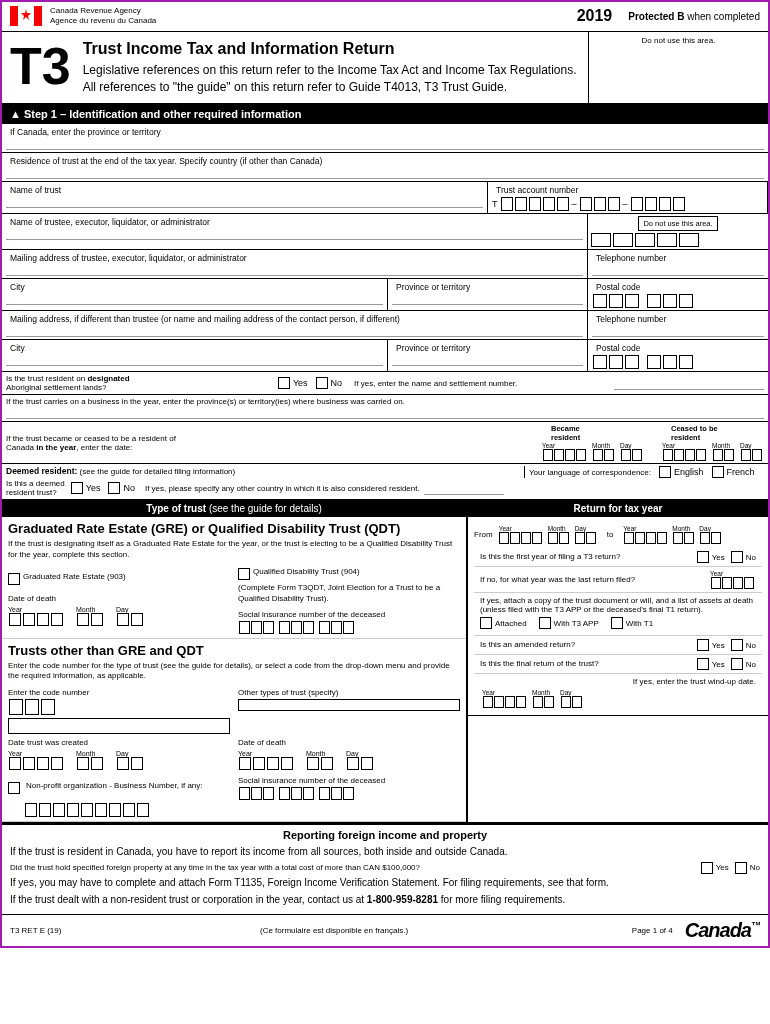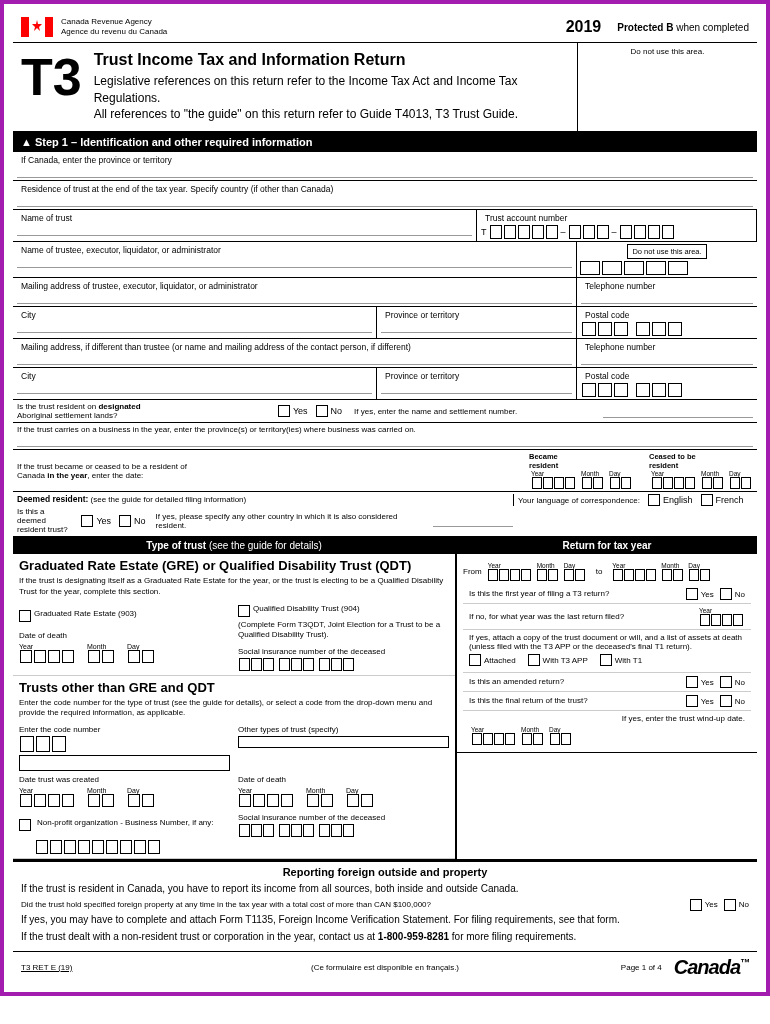--- a/index.html
+++ b/index.html
@@ -6,22 +6,22 @@
     body {
       font-family: Arial, sans-serif;
       font-size: 10px;
       background: #fff;
       color: #000;
       width: 770px;
       min-height: 1024px;
     }
     .page {
       width: 770px;
-      padding: 9px;
-      border: 4px solid #a21caf;
+      padding: 0;
+      border: 2px solid #a21caf;
     }
     
     .header {
       display: flex;
       align-items: center;
       padding: 4px 8px;
       border-bottom: 1px solid #000;
     }
     .header-logo {
       display: flex;
@@ -270,22 +270,22 @@
     .reporting-row-text { flex: 1; }
 
     
     .footer {
       display: flex;
       align-items: center;
       padding: 4px 8px;
       border-top: 1px solid #000;
       font-size: 8px;
     }
-    .footer-left { flex: 1; text-decoration: underline; }
-    .footer-center { flex: 1; text-align: center; }
+    .footer-left { flex: 1; }
+    .footer-center { flex: 1; }
     .footer-right {
       flex: 1;
       text-align: right;
       display: flex;
       align-items: center;
       justify-content: flex-end;
     }
 
     
     .canada-wordmark {
@@ -375,21 +375,21 @@
     .resident-left { flex: 1; }
     .resident-right {
       display: flex;
       align-items: center;
     }
     .resident-part {
       display: flex;
       flex-direction: column;
       margin-left: 8px;
     }
-    .resident-part-label { font-size: 7.5px; font-weight: bold; }
+    .resident-part-label { font-size: 7.5px; font-weight: bold; margin-left: 11px; }
     .resident-date {
       display: flex;
       align-items: center;
     }
     .ymd-group {
       display: flex;
       flex-direction: column;
       margin: 0 2px;
     }
     .ymd-label { font-size: 6.5px; }
@@ -1172,21 +1172,21 @@
                 <div class="ymd-box"></div>
               </div>
             </div>
           </div>
         </div>
       </div>
     </div>
   </div>
 
   <div class="reporting-section">
-    <div class="reporting-header">Reporting foreign outside and property</div>
+    <div class="reporting-header">Reporting foreign income and property</div>
     <div class="reporting-text">If the trust is resident in Canada, you have to report its income from all sources, both inside and outside Canada.</div>
     <div class="reporting-row">
       <span class="reporting-row-text">Did the trust hold specified foreign property at any time in the tax year with a total cost of more than CAN $100,000?</span>
       <div class="yn-option">
         <div class="checkbox-box"></div>
         <span>Yes</span>
       </div>
       <div class="yn-option">
         <div class="checkbox-box"></div>
         <span>No</span>

